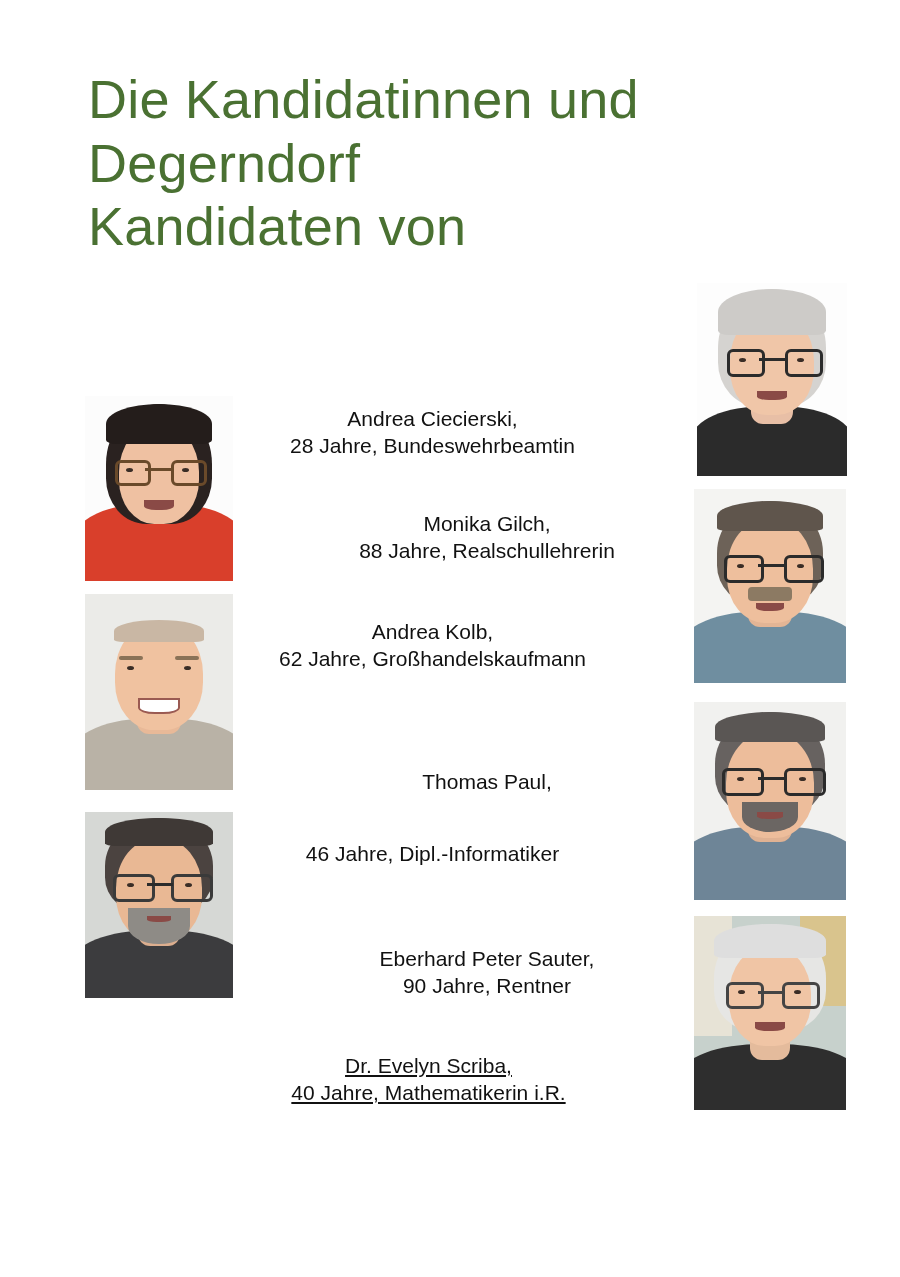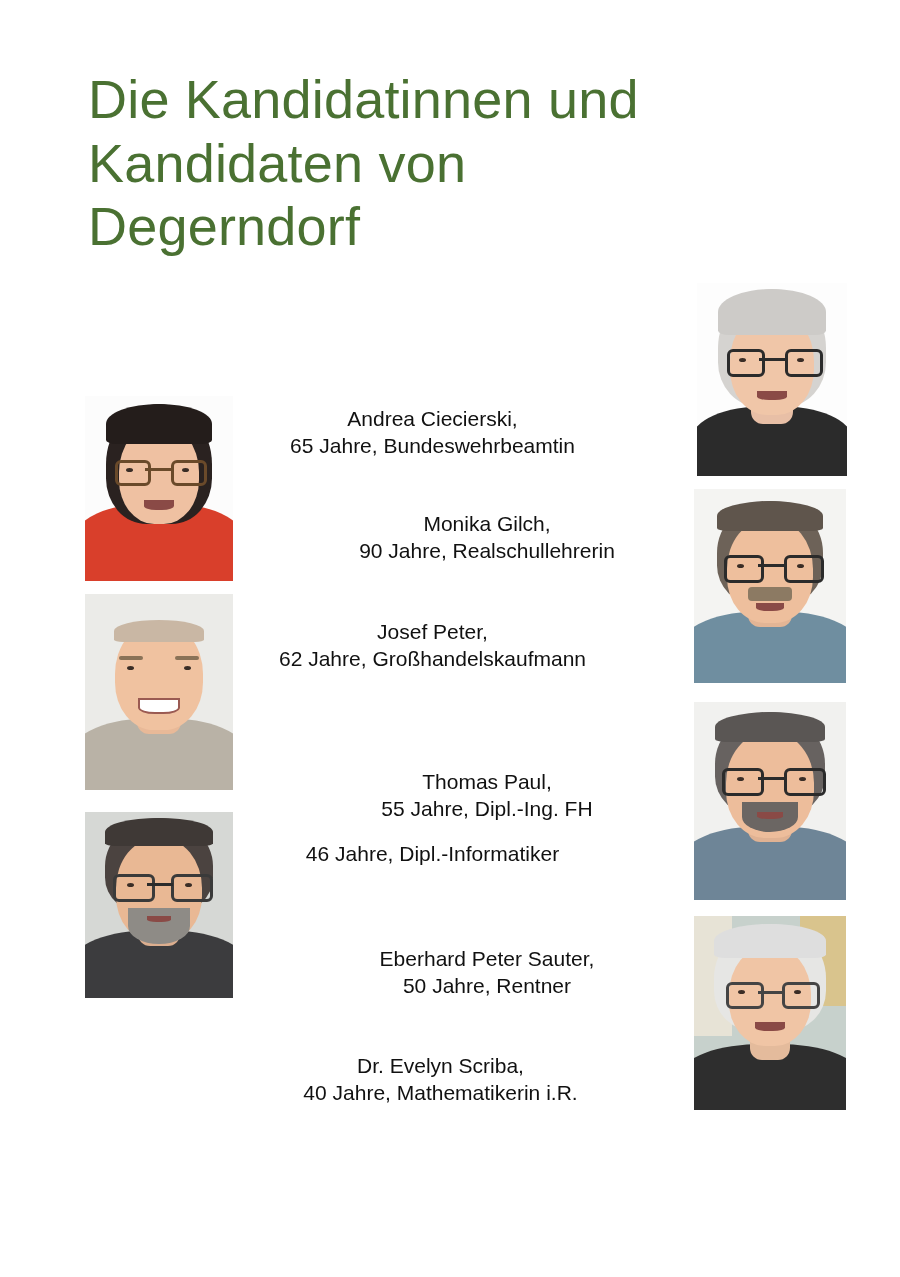--- a/index.html
+++ b/index.html
@@ -86,22 +86,22 @@
                border-radius: 0 0 50% 50%; }
   .p-brow    { position: absolute; height: 4px; border-radius: 3px; }
 </style>
 </head>
 <body>
 
 <div class="page">
 
   <div class="title">
     <div>Die Kandidatinnen und</div>
+    <div>Degerndorf</div>
     <div>Kandidaten von</div>
-    <div>Degerndorf</div>
   </div>
 
   <div class="candidate">
     <div class="photo" style="left:697px; top:283px; width:150px; height:193px; background:#ffffff;">
       <div class="ph-inner">
         <div class="p-bg" style="background:#fdfdfd;"></div>
         <div class="p-shoulder" style="width:160px; height:70px; background:#2b2b2b;"></div>
         <div class="p-neck" style="bottom:52px; width:42px; height:40px; background:#e8bfa6;"></div>
         <div class="p-hair" style="top:6px; width:108px; height:118px; background:#d5d3d0;"></div>
         <div class="p-head" style="top:28px; width:84px; height:104px; background:#f0c6a8;"></div>
@@ -109,21 +109,21 @@
         <div class="p-glass" style="left:30px; top:66px; width:32px; height:22px;"></div>
         <div class="p-glass" style="left:88px; top:66px; width:32px; height:22px;"></div>
         <div class="p-bridge" style="left:62px; top:75px; width:26px;"></div>
         <div class="p-eye" style="left:42px; top:75px;"></div>
         <div class="p-eye" style="left:100px; top:75px;"></div>
         <div class="p-mouth" style="top:108px; width:30px; height:9px;"></div>
       </div>
     </div>
     <div class="caption right-align" style="left:180px; top:406px; width:505px;">
       <div>Andrea Ciecierski,</div>
-      <div>65 Jahre, Bundeswehrbeamtin</div>
+      <div>28 Jahre, Bundeswehrbeamtin</div>
     </div>
   </div>
 
   <div class="candidate">
     <div class="photo" style="left:85px; top:396px; width:148px; height:185px; background:#fafafa;">
       <div class="ph-inner">
         <div class="p-bg" style="background:#fcfcfc;"></div>
         <div class="p-shoulder" style="width:170px; height:78px; background:#d93f2b;"></div>
         <div class="p-neck" style="bottom:60px; width:40px; height:38px; background:#e8b89c;"></div>
         <div class="p-hair" style="top:8px; width:106px; height:120px; background:#2a2220;"></div>
@@ -132,21 +132,21 @@
         <div class="p-glass" style="left:30px; top:64px; width:30px; height:20px; border-color:#6a4a2a;"></div>
         <div class="p-glass" style="left:86px; top:64px; width:30px; height:20px; border-color:#6a4a2a;"></div>
         <div class="p-bridge" style="left:60px; top:72px; width:26px; background:#6a4a2a;"></div>
         <div class="p-eye" style="left:41px; top:72px;"></div>
         <div class="p-eye" style="left:97px; top:72px;"></div>
         <div class="p-mouth" style="top:104px; width:30px; height:10px;"></div>
       </div>
     </div>
     <div class="caption left-align" style="left:247px; top:511px; width:480px;">
       <div>Monika Gilch,</div>
-      <div>90 Jahre, Realschullehrerin</div>
+      <div>88 Jahre, Realschullehrerin</div>
     </div>
   </div>
 
   <div class="candidate">
     <div class="photo" style="left:694px; top:489px; width:152px; height:194px; background:#f2f2f2;">
       <div class="ph-inner">
         <div class="p-bg" style="background:#f4f4f2;"></div>
         <div class="p-shoulder" style="width:176px; height:72px; background:#6f8ea0;"></div>
         <div class="p-neck" style="bottom:56px; width:44px; height:36px; background:#e3b595;"></div>
         <div class="p-hair" style="top:12px; width:106px; height:104px; background:#6d6258;"></div>
@@ -155,21 +155,21 @@
         <div class="p-glass" style="left:30px; top:66px; width:34px; height:22px;"></div>
         <div class="p-glass" style="left:90px; top:66px; width:34px; height:22px;"></div>
         <div class="p-bridge" style="left:64px; top:75px; width:26px;"></div>
         <div class="p-eye" style="left:43px; top:75px;"></div>
         <div class="p-eye" style="left:103px; top:75px;"></div>
         <div class="p-beard" style="top:98px; width:44px; height:14px; background:#8c7a63; border-radius:4px;"></div>
         <div class="p-mouth" style="top:114px; width:28px; height:8px;"></div>
       </div>
     </div>
     <div class="caption right-align" style="left:180px; top:619px; width:505px;">
-      <div>Josef Peter,</div>
+      <div>Andrea Kolb,</div>
       <div>62 Jahre, Großhandelskaufmann</div>
     </div>
   </div>
 
   <div class="candidate">
     <div class="photo" style="left:85px; top:594px; width:148px; height:196px; background:#e9e9e7;">
       <div class="ph-inner">
         <div class="p-bg" style="background:#ebebe8;"></div>
         <div class="p-shoulder" style="width:172px; height:72px; background:#b9b2a6;"></div>
         <div class="p-neck" style="bottom:56px; width:44px; height:36px; background:#e8b998;"></div>
@@ -177,21 +177,20 @@
         <div class="p-hair-b" style="top:26px; width:90px; height:22px; background:#c9b7a4;"></div>
         <div class="p-brow" style="left:34px; top:62px; width:24px; background:#8a7257;"></div>
         <div class="p-brow" style="left:90px; top:62px; width:24px; background:#8a7257;"></div>
         <div class="p-eye" style="left:42px; top:72px;"></div>
         <div class="p-eye" style="left:99px; top:72px;"></div>
         <div class="p-mouth" style="top:104px; width:38px; height:12px; background:#ffffff; border:2px solid #9a5a52;"></div>
       </div>
     </div>
     <div class="caption left-align" style="left:247px; top:769px; width:480px;">
       <div>Thomas Paul,</div>
-      <div>55 Jahre, Dipl.-Ing. FH</div>
     </div>
   </div>
 
   <div class="candidate">
     <div class="photo" style="left:694px; top:702px; width:152px; height:198px; background:#efefef;">
       <div class="ph-inner">
         <div class="p-bg" style="background:#f1f1ef;"></div>
         <div class="p-shoulder" style="width:178px; height:74px; background:#6e8597;"></div>
         <div class="p-neck" style="bottom:58px; width:44px; height:36px; background:#e0b293;"></div>
         <div class="p-hair" style="top:10px; width:110px; height:104px; background:#676260;"></div>
@@ -224,21 +223,21 @@
         <div class="p-glass" style="left:86px; top:62px; width:36px; height:22px; border-color:#3a3a3a;"></div>
         <div class="p-bridge" style="left:62px; top:71px; width:26px;"></div>
         <div class="p-eye" style="left:42px; top:71px;"></div>
         <div class="p-eye" style="left:100px; top:71px;"></div>
         <div class="p-beard" style="top:96px; width:62px; height:36px; background:#8e8b86;"></div>
         <div class="p-mouth" style="top:104px; width:24px; height:6px;"></div>
       </div>
     </div>
     <div class="caption left-align" style="left:247px; top:946px; width:480px;">
       <div>Eberhard Peter Sauter,</div>
-      <div>50 Jahre, Rentner</div>
+      <div>90 Jahre, Rentner</div>
     </div>
   </div>
 
   <div class="candidate">
     <div class="photo" style="left:694px; top:916px; width:152px; height:194px; background:#cfd6d2;">
       <div class="ph-inner">
         <div class="p-bg" style="background:#c7d1cc;"></div>
         <div style="position:absolute; left:0; top:0; width:38px; height:120px; background:#e7e3d6;"></div>
         <div style="position:absolute; right:0; top:0; width:46px; height:90px; background:#d9c48d;"></div>
         <div class="p-shoulder" style="width:178px; height:66px; background:#2e2e2e;"></div>
@@ -247,19 +246,19 @@
         <div class="p-head" style="top:30px; width:82px; height:100px; background:#f0c5a5;"></div>
         <div class="p-hair-b" style="top:8px; width:112px; height:34px; background:#dedede;"></div>
         <div class="p-glass" style="left:32px; top:66px; width:32px; height:21px; border-color:#444444;"></div>
         <div class="p-glass" style="left:88px; top:66px; width:32px; height:21px; border-color:#444444;"></div>
         <div class="p-bridge" style="left:64px; top:75px; width:24px; background:#444444;"></div>
         <div class="p-eye" style="left:44px; top:74px;"></div>
         <div class="p-eye" style="left:100px; top:74px;"></div>
         <div class="p-mouth" style="top:106px; width:30px; height:9px;"></div>
       </div>
     </div>
-    <div class="caption right-align" style="left:188px; top:1053px; width:505px;">
+    <div class="caption right-align" style="left:176px; top:1053px; width:505px;text-decoration:underline;">
       <div>Dr. Evelyn Scriba,</div>
       <div>40 Jahre, Mathematikerin i.R.</div>
     </div>
   </div>
 
 </div>
 
 </body></html>

